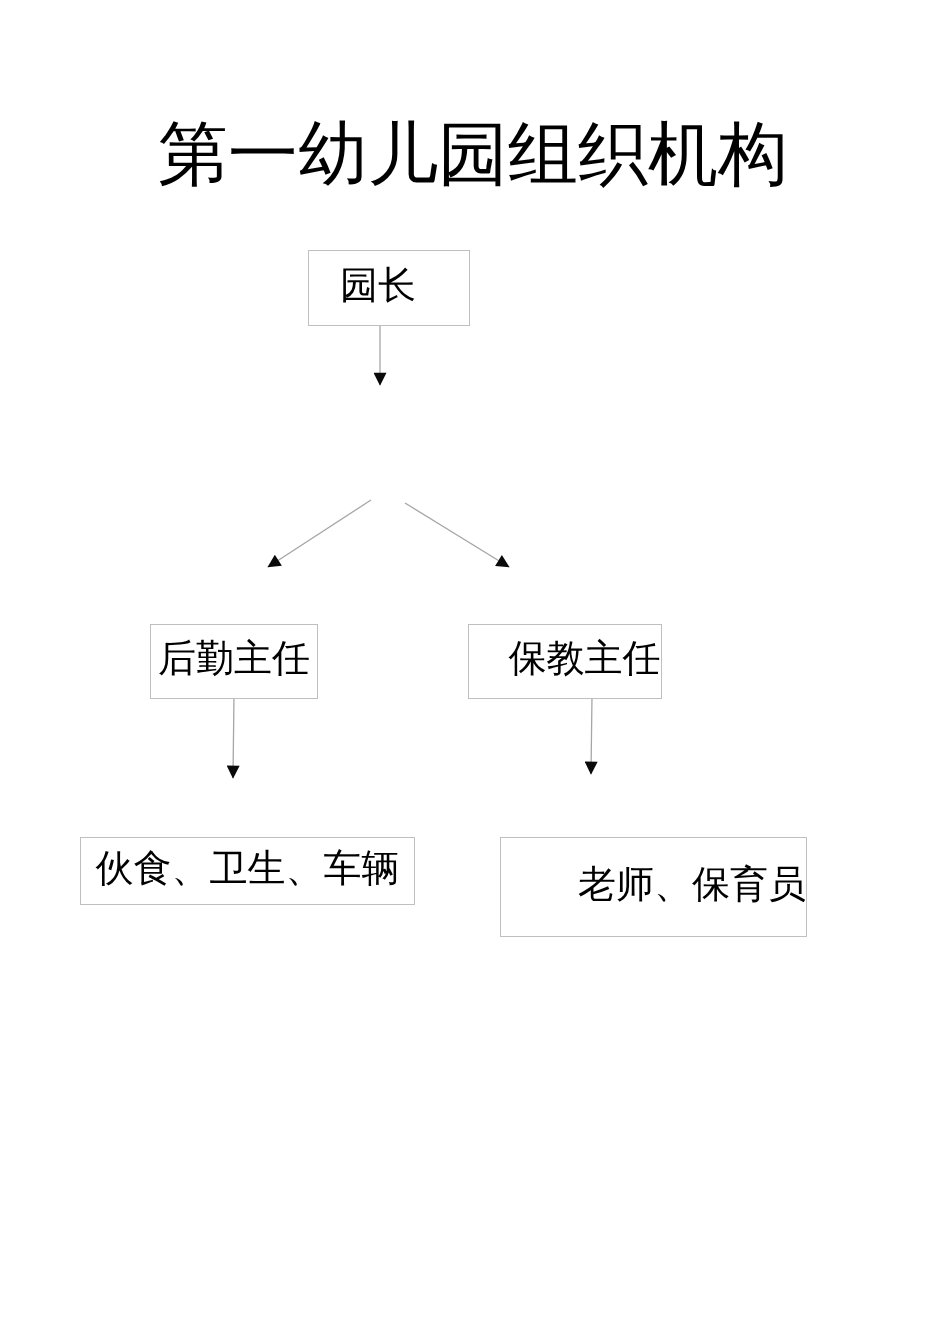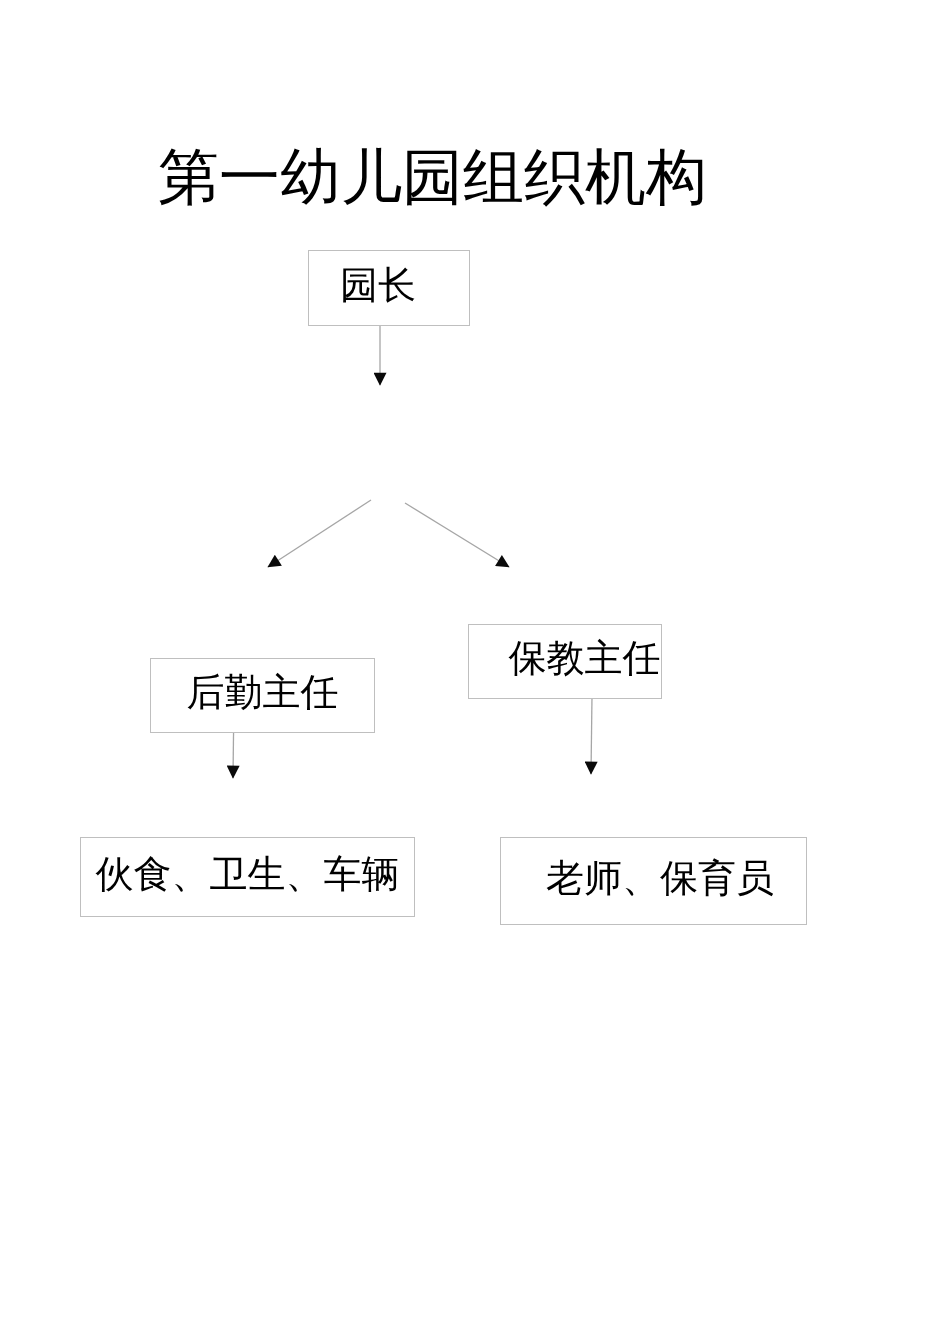--- a/index.html
+++ b/index.html
@@ -11,48 +11,47 @@
     width: 950px;
     height: 1344px;
     background: #ffffff;
     overflow: hidden;
   }
 
   .chart-title {
     position: absolute;
     left: 158px;
     top: 116px;
-    font-size: 61px;
+    font-size: 70px;
     line-height: 1.1;
     color: #000000;
     white-space: nowrap;
     letter-spacing: 0px;
-    margin-top: 28px;
   }
 
   .node {
     position: absolute;
     background: #ffffff;
     border: 1px solid #bfbfbf;
     display: flex;
     align-items: center;
     justify-content: center;
     font-size: 38px;
     color: #000000;
     white-space: nowrap;
     padding-bottom: 6px;
     margin-top: 32px;
   }
 
   .node--principal       { left: 308px; top: 218px; width: 162px; height: 76px; justify-content: flex-start; padding-left: 31px; }
   .node--executive       { left: 266px; top: 407px; width: 235px; height: 71px; }
-  .node--logistics-dir   { left: 150px; top: 626px; width: 225px; height: 75px; }
+  .node--logistics-dir   { left: 150px; top: 592px; width: 168px; height: 75px; }
   .node--education-dir   { left: 468px; top: 592px; width: 194px; height: 75px; padding-left: 39px; }
-  .node--logistics-staff { left:  80px; top: 805px; width: 335px; height: 80px; }
-  .node--teaching-staff  { left: 500px; top: 805px; width: 307px; height: 88px; justify-content: center; padding-left: 13px; }
+  .node--logistics-staff { left:  80px; top: 805px; width: 335px; height: 68px; }
+  .node--teaching-staff  { left: 500px; top: 805px; width: 307px; height: 100px; justify-content: flex-end; padding-left: 13px; }
 
   .connector-layer {
     position: absolute;
     left: 0; top: 0;
     width: 950px;
     height: 1344px;
     pointer-events: none;
   }
 </style>
 </head>

